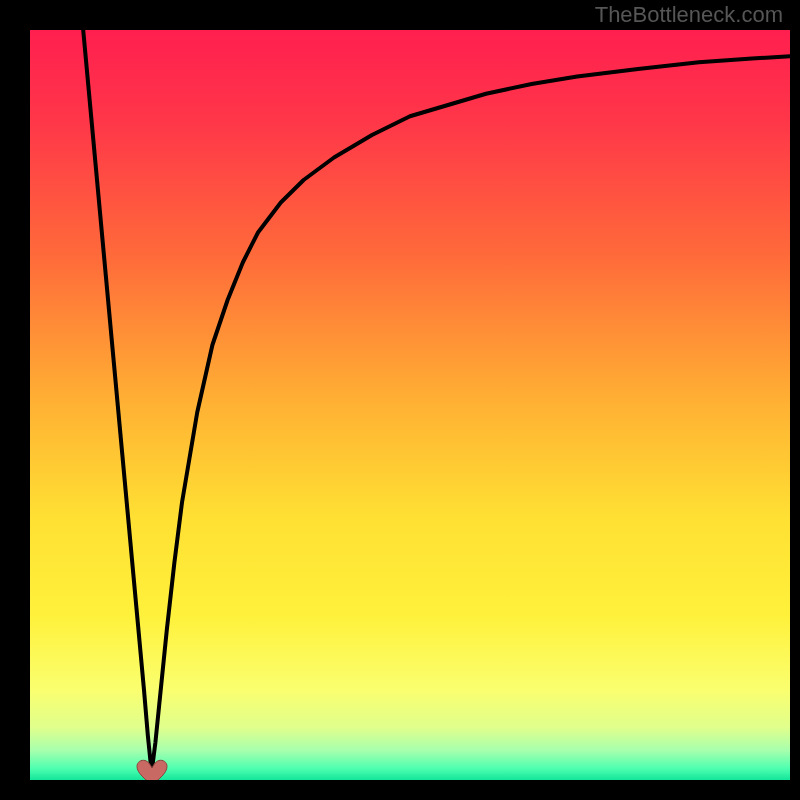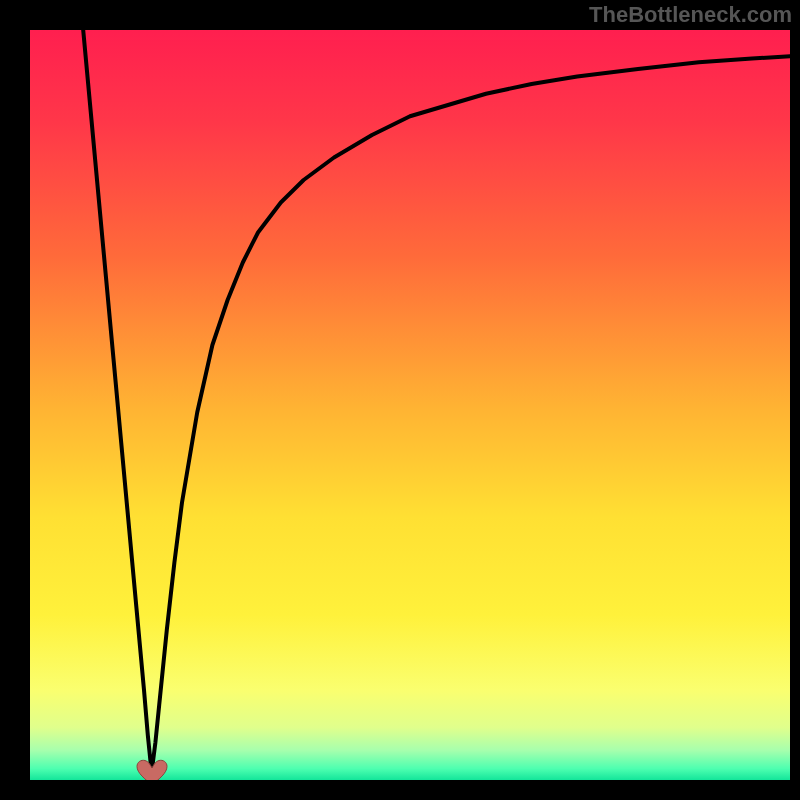--- a/index.html
+++ b/index.html
@@ -13,24 +13,24 @@
   }
   .frame {
     position: relative;
     width: 800px;
     height: 800px;
     background: #000;
   }
   .watermark {
     position: absolute;
     top: 2px;
-    right: 8px;
+    right: 17px;
     color: #565656;
     font-size: 22px;
-    font-weight: bold;
+    font-weight: normal;
     letter-spacing: 0px;
     z-index: 10;
     user-select: none;
   }
   .plot-area {
     position: absolute;
     left: 30px;
     top: 30px;
     width: 760px;
     height: 750px;

